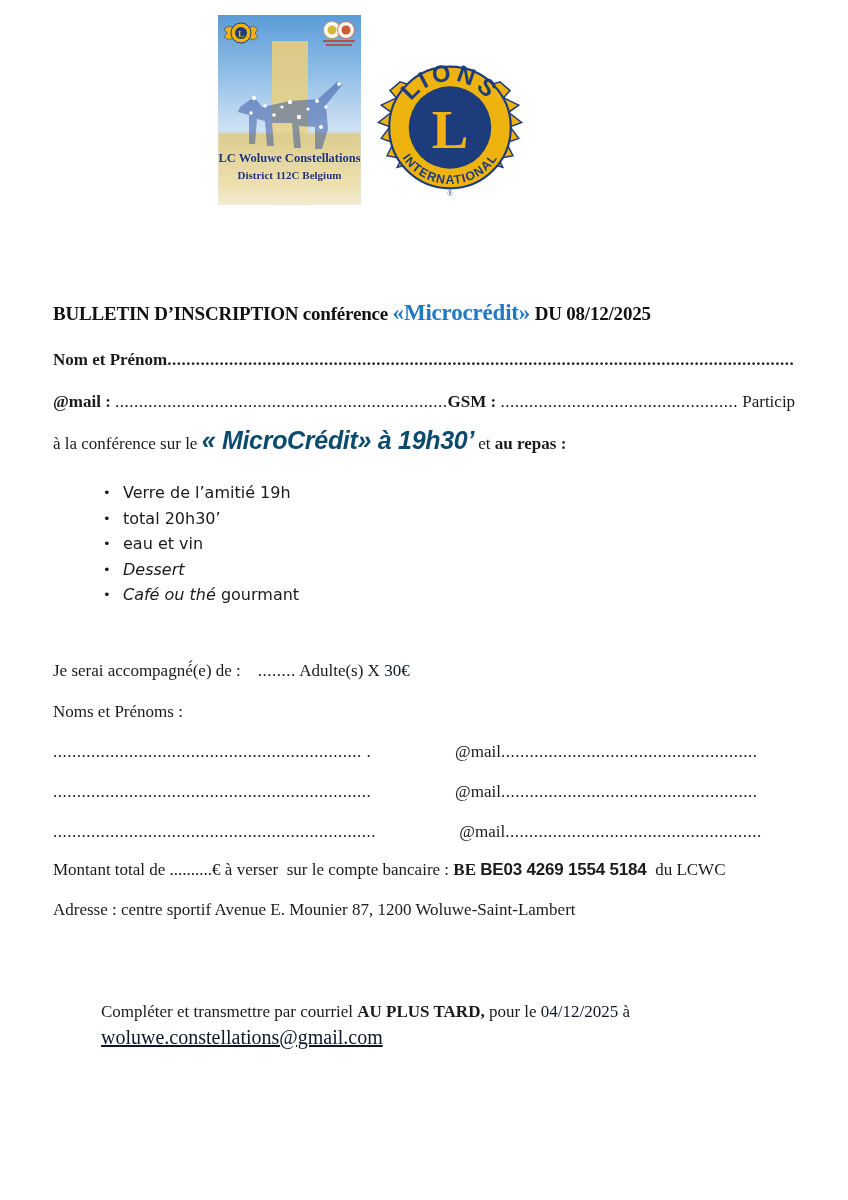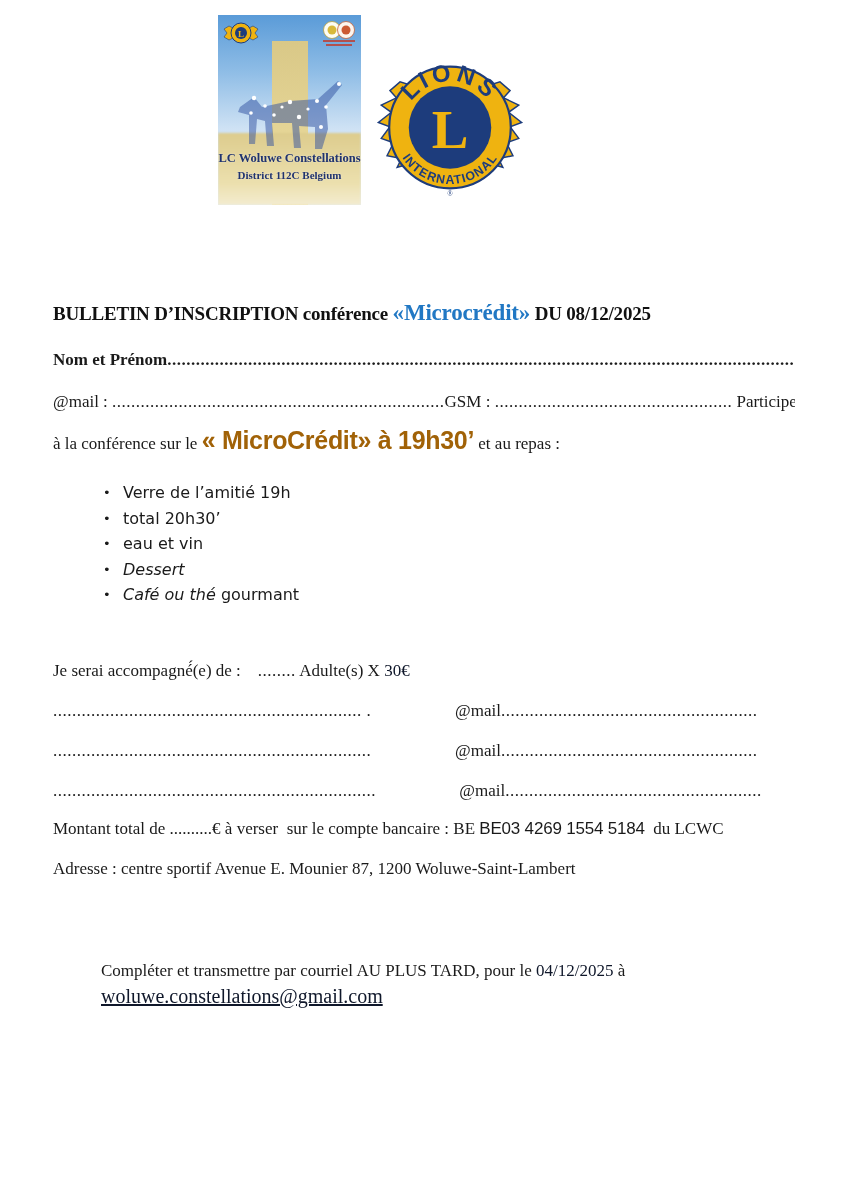--- a/index.html
+++ b/index.html
@@ -46,37 +46,37 @@
     text-shadow: 0 0 2px rgba(255,255,255,.5);
   }
   .poster-text .l1 { font-size: 12.5px; }
   .poster-text .l2 { font-size: 11px; margin-top: 3px; }
 
   .lions-logo { position: absolute; left: 374px; top: 50px; width: 152px; height: 155px; }
 
   
   .content { padding: 0 53px; }
   .line { white-space: pre; overflow: hidden; font-size: 17px; line-height: 22px; }
-  .b { font-weight: normal; }
+  .b { font-weight: bold; }
   .dots { letter-spacing: 0.5px; }
 
   .title {
     margin-top: 96px;
     font-family: Liberation Serif, serif;
     font-weight: bold; font-size: 19px; line-height: 24px;
     letter-spacing: -0.2px; white-space: pre; color: #111;
   }
   .title .hl { color: #2178C4; font-size: 23px; }
 
   .nom-line { margin-top: 23px; font-weight: bold; }
   .mail-line { margin-top: 20px; }
   .conf-line { margin-top: 11px; line-height: 32px; }
   .conf-line .hl {
     font-family: "Liberation Sans", sans-serif; font-weight: bold;
-    font-size: 25px; color: #a16207; letter-spacing: -0.3px;
+    font-size: 25px; color: #0c4a6e; letter-spacing: -0.3px; font-style: italic;
   }
 
   .menu { margin: 20px 0 0 38px; list-style: none; font-family: "DejaVu Sans", sans-serif; }
   .menu li { font-size: 16px; line-height: 25.5px; display: flex; }
   .menu .marker { width: 32px; text-align: left; padding-left: 12px; font-size: 13px; }
   .menu li.it { font-style: italic; }
   .menu li .up { font-style: normal; }
 
   .accomp-line { margin-top: 52px; }
   .red { color: #0f172a; }
@@ -205,20 +205,21 @@
           <span>Dessert</span>
         </li>
       <li class="it">
           <span class="marker up">•</span>
           <span><span>Café ou thé </span><span class="up">gourmant</span></span>
         </li>
     </ul>
 
     <div class="line accomp-line"><span>Je serai accompagné́(e) de :    </span><span class="dots">........</span><span> Adulte(s) X </span><span class="red">30€</span></div>
 
+    <div class="line noms-line">Noms et Prénoms :</div>
 
     <div class="guest-row"><span class="gdots dots">................................................................. .</span><span class="gmail"><span>@mail</span><span class="dots">......................................................</span></span></div>
 
     <div class="guest-row"><span class="gdots dots">...................................................................</span><span class="gmail"><span>@mail</span><span class="dots">......................................................</span></span></div>
 
     <div class="guest-row"><span class="gdots dots">....................................................................</span><span class="gmail"><span> @mail</span><span class="dots">......................................................</span></span></div>
 
     <div class="line montant-line"><span>Montant total de ..........€ à verser  sur le compte bancaire : </span><span class="b">BE </span><span class="b iban-num">BE03 4269 1554 5184</span><span>  du LCWC</span></div>
 
     <div class="line adresse-line">Adresse : centre sportif Avenue E. Mounier 87, 1200 Woluwe-Saint-Lambert</div>

